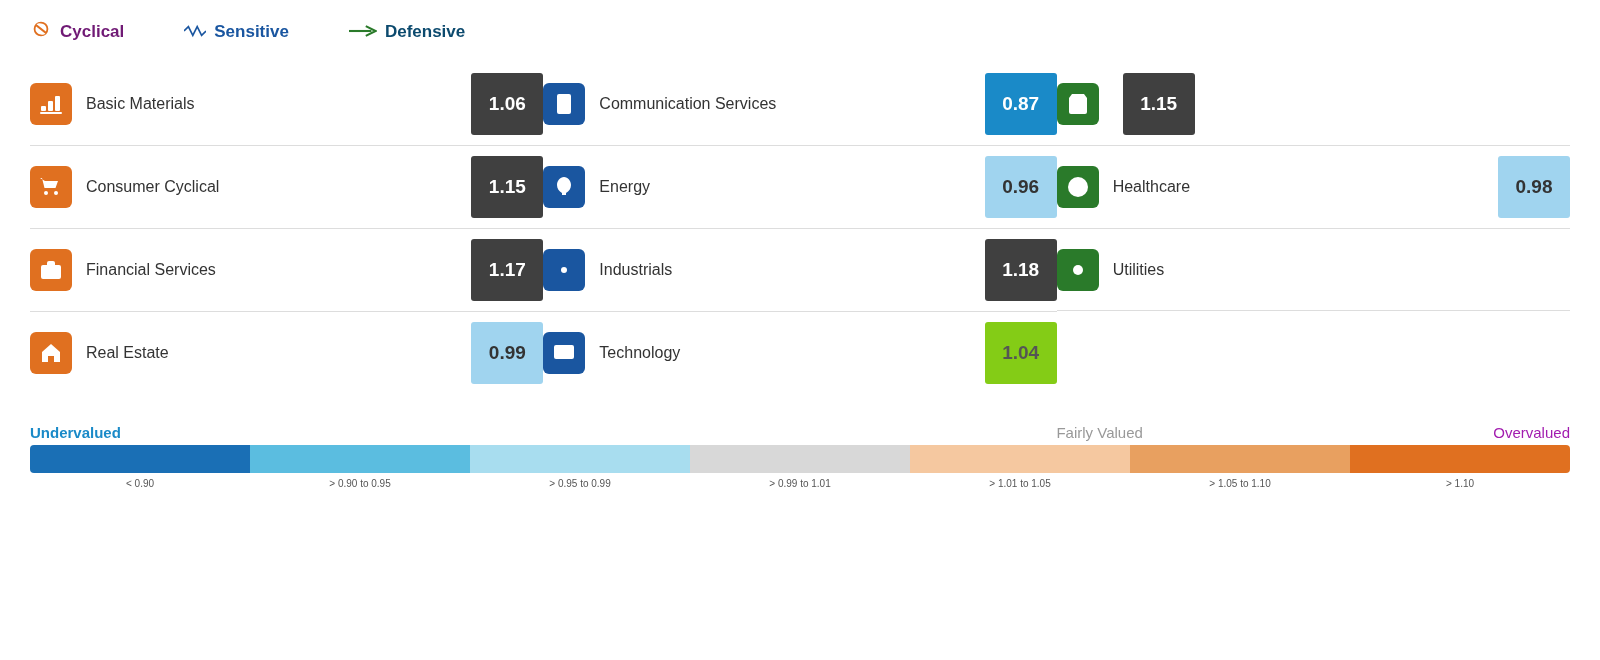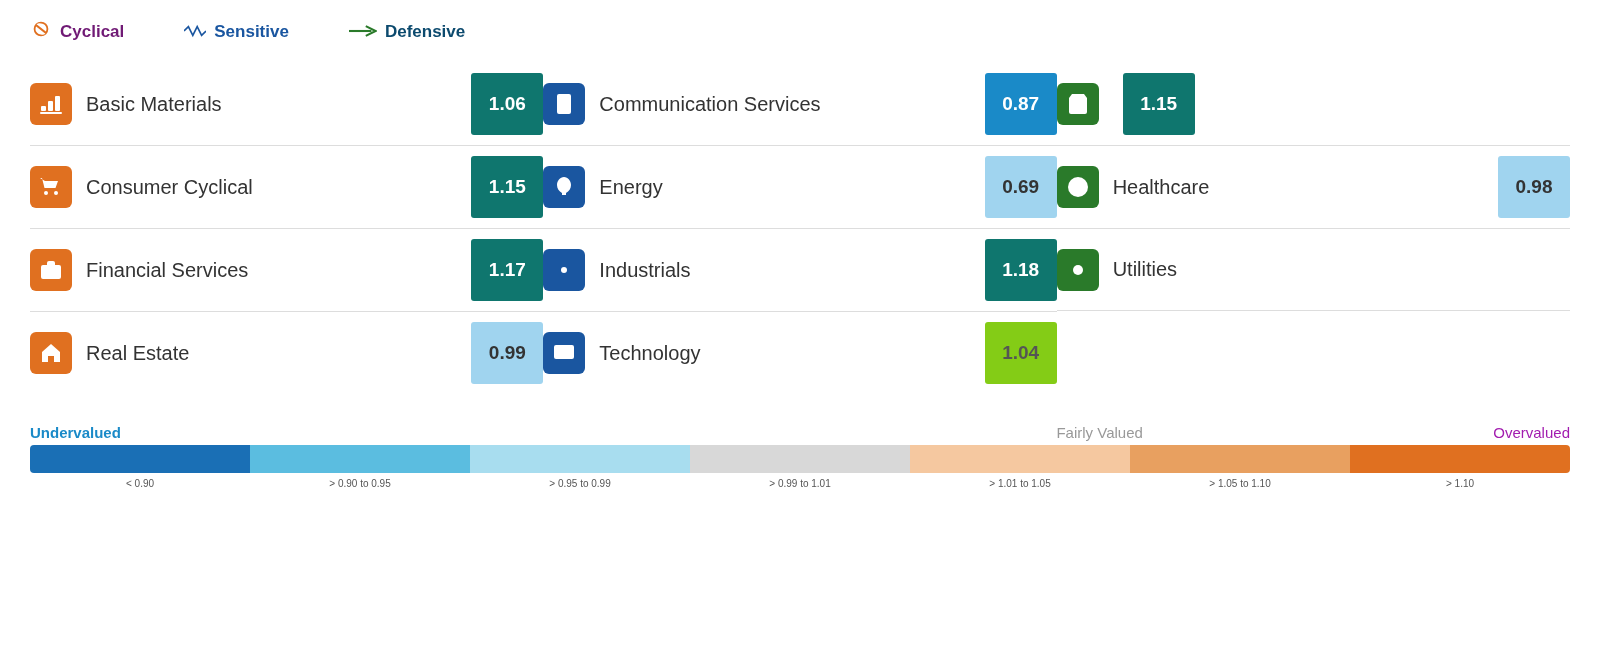--- a/index.html
+++ b/index.html
@@ -71,41 +71,41 @@
     .icon-sensitive { background: #1a56a0; }
     .icon-defensive { background: #2a7a2a; }
 
     .sector-icon-wrap svg {
       width: 24px;
       height: 24px;
       fill: #fff;
     }
 
     .sector-name {
-      font-size: 20px;
+      font-size: 16px;
       color: #333;
       flex: 1;
     }
 
     .sector-value {
       width: 72px;
       height: 62px;
       display: flex;
       align-items: center;
       justify-content: center;
       font-size: 19px;
       font-weight: bold;
       color: #fff;
       border-radius: 3px;
       margin-left: 10px;
       flex-shrink: 0;
     }
 
     
-    .val-orange-dark { background: #0f766e; }
+    .val-orange-dark { background: #404040; }
     .val-orange-light { background: #84cc16; color: #555; }
     .val-blue-dark { background: #1a8ac8; }
     .val-blue-light { background: #a0d4ef; color: #333; }
 
     
     .bar-section {
       margin-top: 10px;
     }
     .bar-labels-top {
       display: flex;
@@ -249,21 +249,21 @@
     </div>
 
     <div class="sector-row">
       <div class="sector-icon-wrap icon-sensitive">
         <svg viewBox="0 0 24 24">
             <path d="M12 2C8 2 5 6 5 10c0 3.5 2 6.5 5 8v2h4v-2c3-1.5 5-4.5 5-8 0-4-3-8-7-8z"></path>
             <circle cx="12" cy="10" r="2"></circle>
           </svg>
       </div>
       <span class="sector-name">Energy</span>
-      <div class="sector-value val-blue-light">0.69</div>
+      <div class="sector-value val-blue-light">0.96</div>
     </div>
 
     <div class="sector-row">
       <div class="sector-icon-wrap icon-sensitive">
         <svg viewBox="0 0 24 24">
             <circle cx="12" cy="12" r="3"></circle>
             <path d="M12 2v3M12 19v3M4.22 4.22l2.12 2.12M17.66 17.66l2.12 2.12M2 12h3M19 12h3M4.22 19.78l2.12-2.12M17.66 6.34l2.12-2.12"></path>
           </svg>
       </div>
       <span class="sector-name">Industrials</span>

